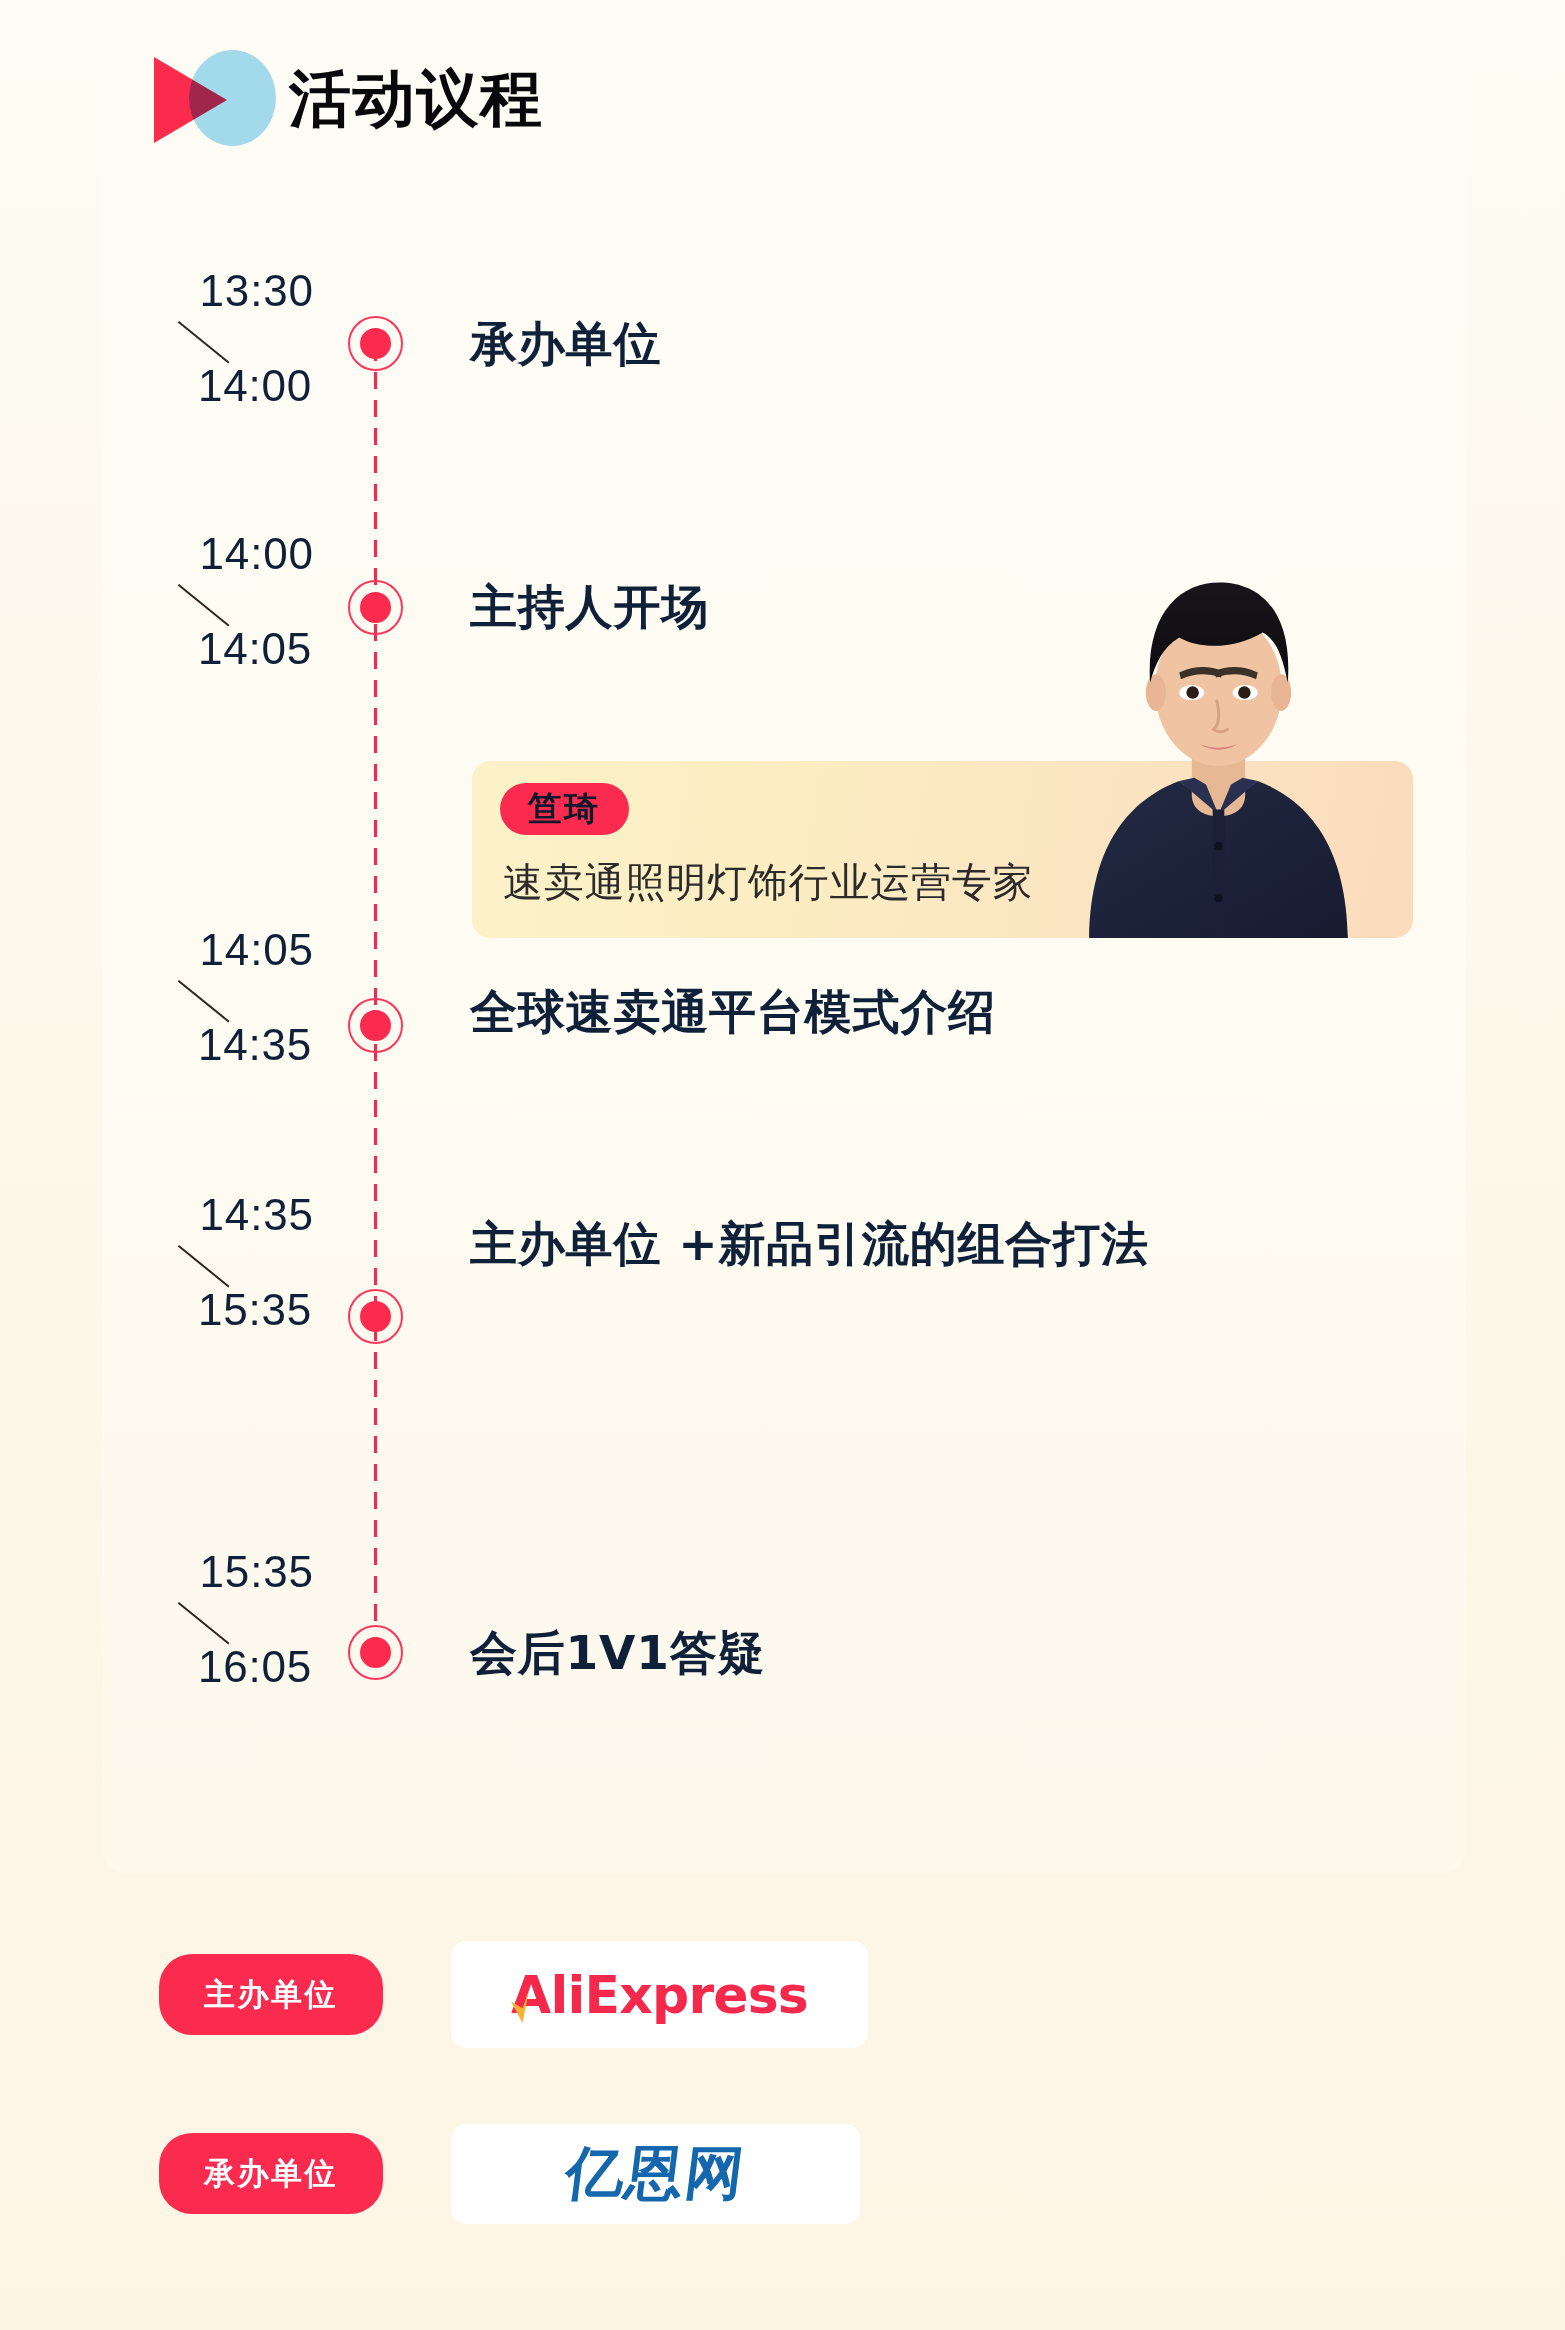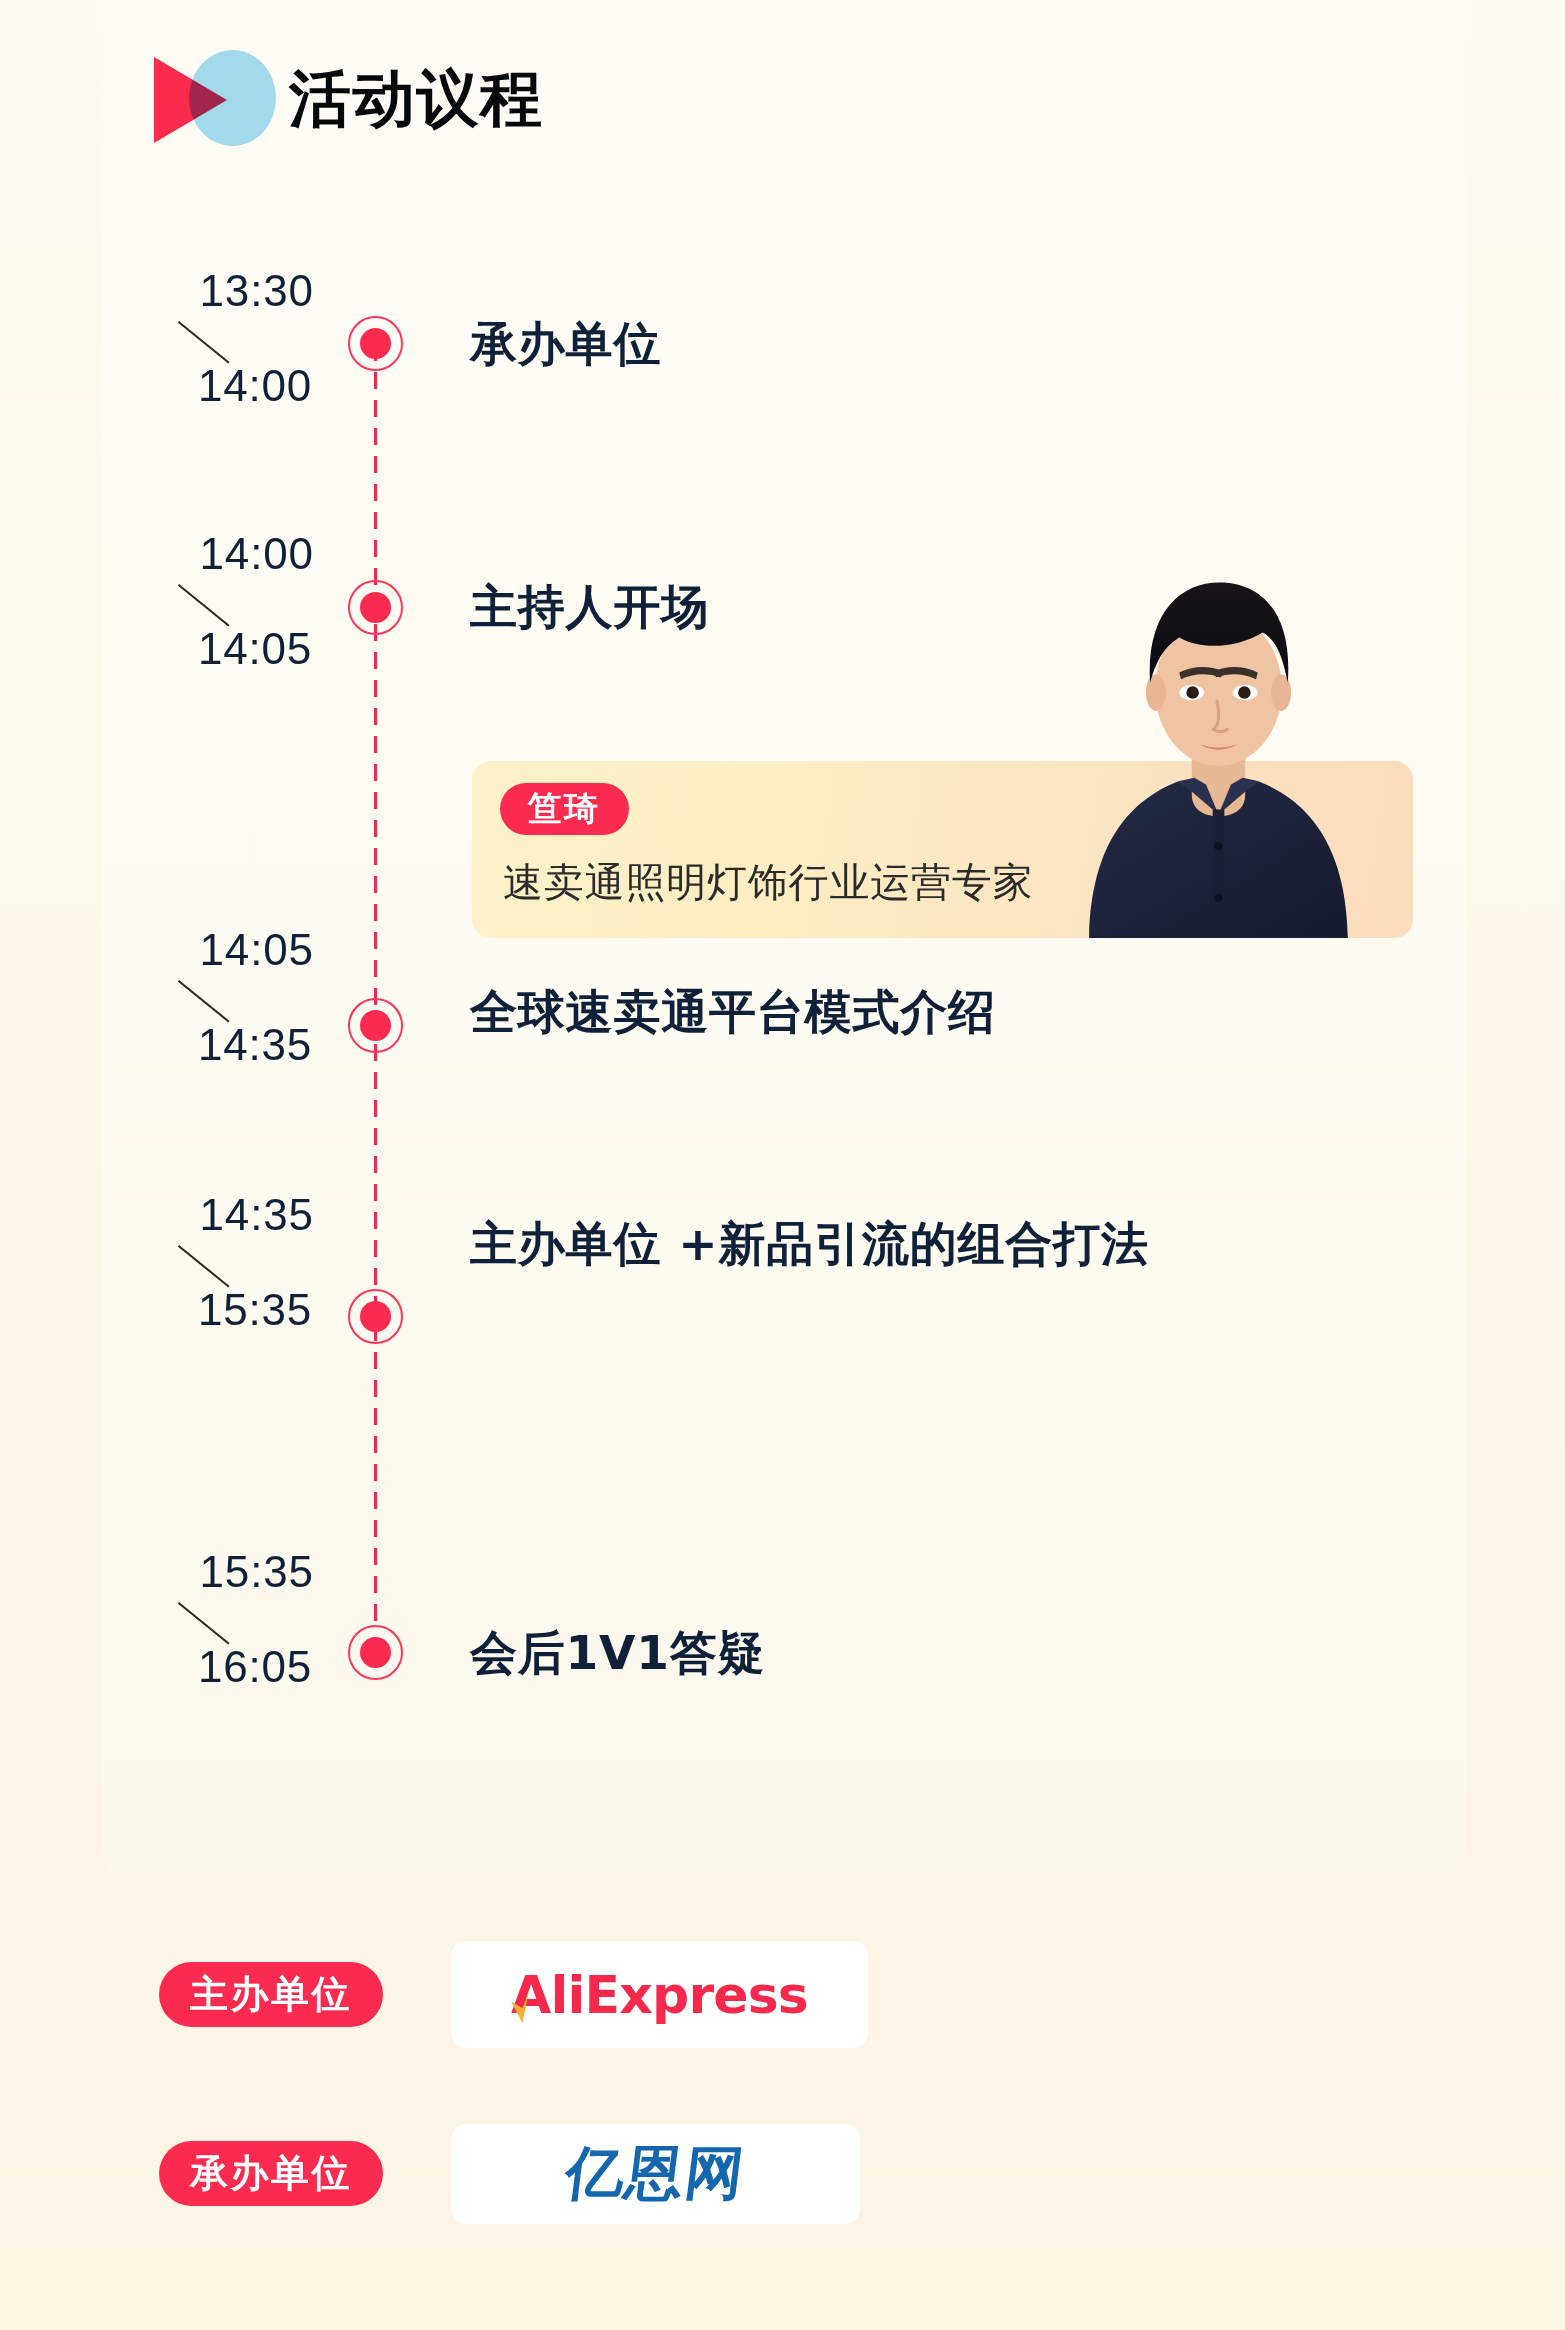--- a/index.html
+++ b/index.html
@@ -76,38 +76,38 @@
   
   .speaker-card{
     position:absolute;left:472px;top:761px;width:941px;height:177px;
     border-radius:18.4px;
     background:linear-gradient(100deg,#fcf2c9 0%,#fcedc2 34%,#fbe3c2 72%,#fbdcbc 100%);
   }
   .speaker-badge{
     position:absolute;left:27.6px;top:22px;height:52px;padding:0 28px;
     background:#fb2b50;border-radius:28px;
     display:flex;align-items:center;justify-content:center;
-    color:#ffffff;font-size:34px;font-weight:bold;letter-spacing:2.5px;
+    color:#0f172a;font-size:34px;font-weight:bold;letter-spacing:2.5px;
     font-family:"DejaVu Sans","Liberation Sans",sans-serif;
   }
   .speaker-role{
     position:absolute;left:31px;top:94px;
     font-size:40px;color:#2b2b2b;letter-spacing:0.8px;
     font-family:"Liberation Sans","DejaVu Sans",sans-serif;
   }
   
   .portrait{position:absolute;left:1039px;top:534px;width:359px;height:404px;overflow:hidden;}
   .portrait svg{display:block;}
   
   .orgs{position:absolute;left:0;top:1941px;width:100%;}
   .org-row{position:absolute;left:0;width:100%;height:107px;display:flex;align-items:center;}
   .org-pill{
-    margin-left:159px;width:224px;height:65px;border-radius:33px;background:#fb2b50;
-    display:flex;align-items:center;justify-content:center;
-    color:#fff;font-size:38px;font-weight:bold;letter-spacing:2.5px;
+    margin-left:159px;width:224px;height:81px;border-radius:33px;background:#fb2b50;
+    display:flex;align-items:center;justify-content:center;
+    color:#fff;font-size:31px;font-weight:bold;letter-spacing:2.5px;
     font-family:Liberation Sans, sans-serif;
   }
   .org-logo{
     margin-left:68px;width:417px;height:107px;border-radius:15px;background:#fff;
     display:flex;align-items:center;justify-content:center;
   }
   .org-logo.second{height:100px;width:409px;}
   .ali-wrap{position:relative;display:flex;align-items:center;}
   .ali-text{
     font-size:52px;font-weight:bold;color:#f5294b;letter-spacing:-0.8px;

